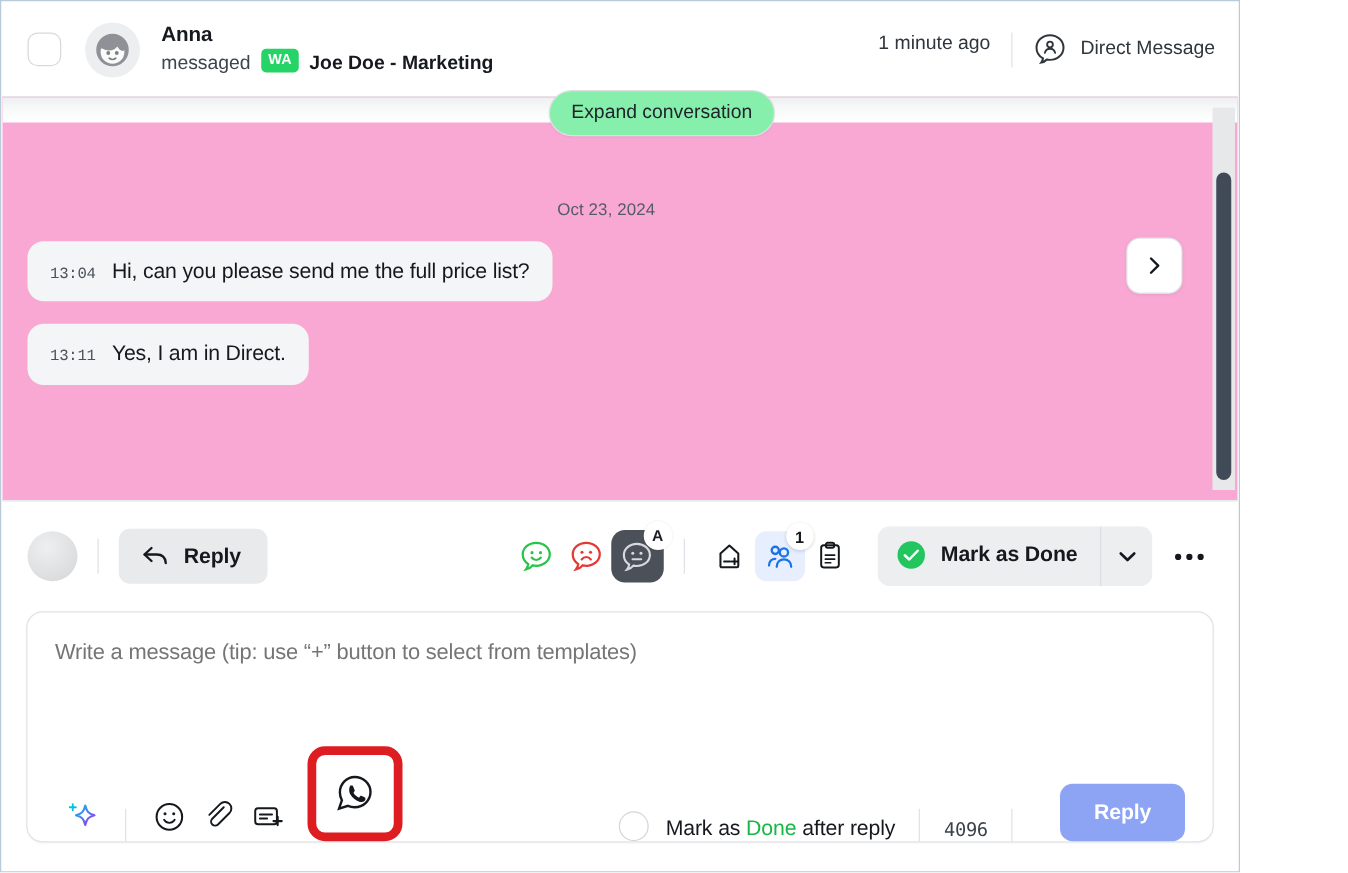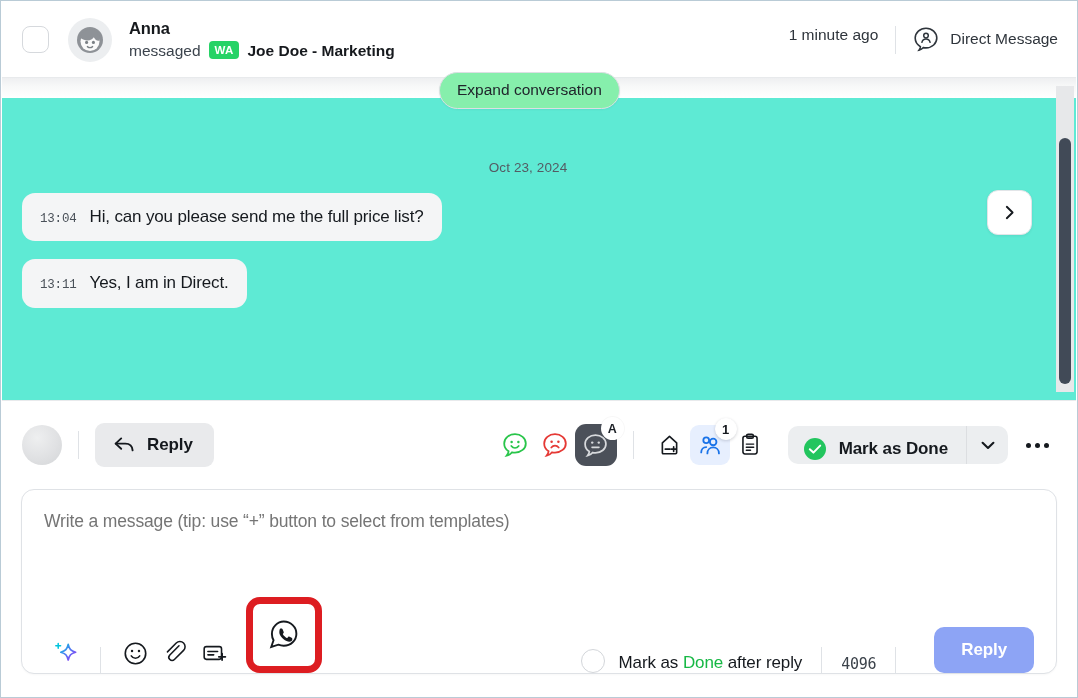--- a/index.html
+++ b/index.html
@@ -5,21 +5,21 @@
   * { box-sizing: border-box; }
   html, body {
     margin: 0; padding: 0;
     width: 1078px; height: 698px;
     background: #ffffff;
     font-family: "Liberation Sans", sans-serif;
     -webkit-font-smoothing: antialiased;
   }
   .page {
     position: relative;
-    width: 1078px; height: 698px;
+    width: 992px; height: 698px;
     background: #ffffff;
     border: 1px solid #b9cbd6;
     overflow: hidden;
   }
 
   
   .header {
     position: absolute; left: 1px; top: 1px; right: 1px; height: 75px;
     display: flex; align-items: center;
     padding: 0 18px 0 20px;
@@ -35,21 +35,21 @@
     background: #eceef0; margin-left: 19px; flex: none;
     display: flex; align-items: center; justify-content: center;
   }
   .hdr-meta { margin-left: 17px; flex: 1 1 auto; min-width: 0; }
   .hdr-name {
     font-size: 16.5px; font-weight: 700; color: #16191d;
     letter-spacing: -0.1px; line-height: 1.35;
   }
   .hdr-sub {
     font-size: 15.5px; color: #2b3138; line-height: 1.4;
-    display: flex; align-items: center; gap: 0px; margin-top: 1px;
+    display: flex; align-items: flex-start; gap: 0px; margin-top: 1px;
   }
   .hdr-sub .verb { color: #3c444d; font-weight: 400; }
   .chan-badge {
     display: inline-block; background: #26d366; color: #fff;
     font-size: 11.5px; font-weight: 700; letter-spacing: 0.2px;
     padding: 2px 6px 2px 6px; border-radius: 4px; margin: 0 8px;
     line-height: 1.25; position: relative; top: -1px;
   }
   .hdr-contact { font-weight: 700; color: #16191d; }
   .hdr-right { display: flex; align-items: flex-start; flex: none; }
@@ -58,21 +58,21 @@
     width: 1px; height: 28px; background: #dfe2e6; margin: 0 17px;
   }
   .hdr-dm { display: flex; align-items: center; gap: 11px; }
   .hdr-dm-label { font-size: 15.5px; color: #2f353c; }
 
   
   .convo-wrap {
     position: absolute; left: 1px; top: 76px; right: 1px; height: 324px;
     border-top: 1px solid #e8eaec;
     border-bottom: 1px solid #e8eaec;
-    background: #5eead4; overflow: hidden;
+    background: #f9a8d4; overflow: hidden;
   }
   .convo-shade {
     position: absolute; left: 0; top: 0; right: 0; height: 20px;
     background: linear-gradient(to bottom, #eeeff1 0%, #f7f8f8 40%, #ffffff 100%);
   }
   .convo {
     position: absolute; left: 0; top: 0; right: 22px; bottom: 0;
     padding: 0 20px;
   }
   .expand-btn {
@@ -164,21 +164,21 @@
     display: flex; align-items: center; justify-content: center;
     border: 1.5px solid #fff;
     box-shadow: 0 1px 3px rgba(20,30,45,.18);
   }
   .done-group {
     display: flex; align-items: stretch; margin-left: 18px;
     border-radius: 10px; overflow: hidden; flex: none;
   }
   .done-main {
     display: flex; align-items: center; gap: 12px;
-    background: #eceef0; border: none; padding: 11px 18px 3px 15px;
+    background: #eceef0; border: none; padding: 11px 18px 13px 15px;
     cursor: pointer;
   }
   .done-label { font-size: 17px; font-weight: 700; color: #15191e; letter-spacing: -0.1px; }
   .done-caret {
     width: 42px; background: #eceef0; border: none;
     border-left: 1px solid #dcdee1; cursor: pointer;
     display: flex; align-items: center; justify-content: center;
   }
   .more-btn {
     width: 38px; height: 38px; margin-left: 10px; flex: none;

